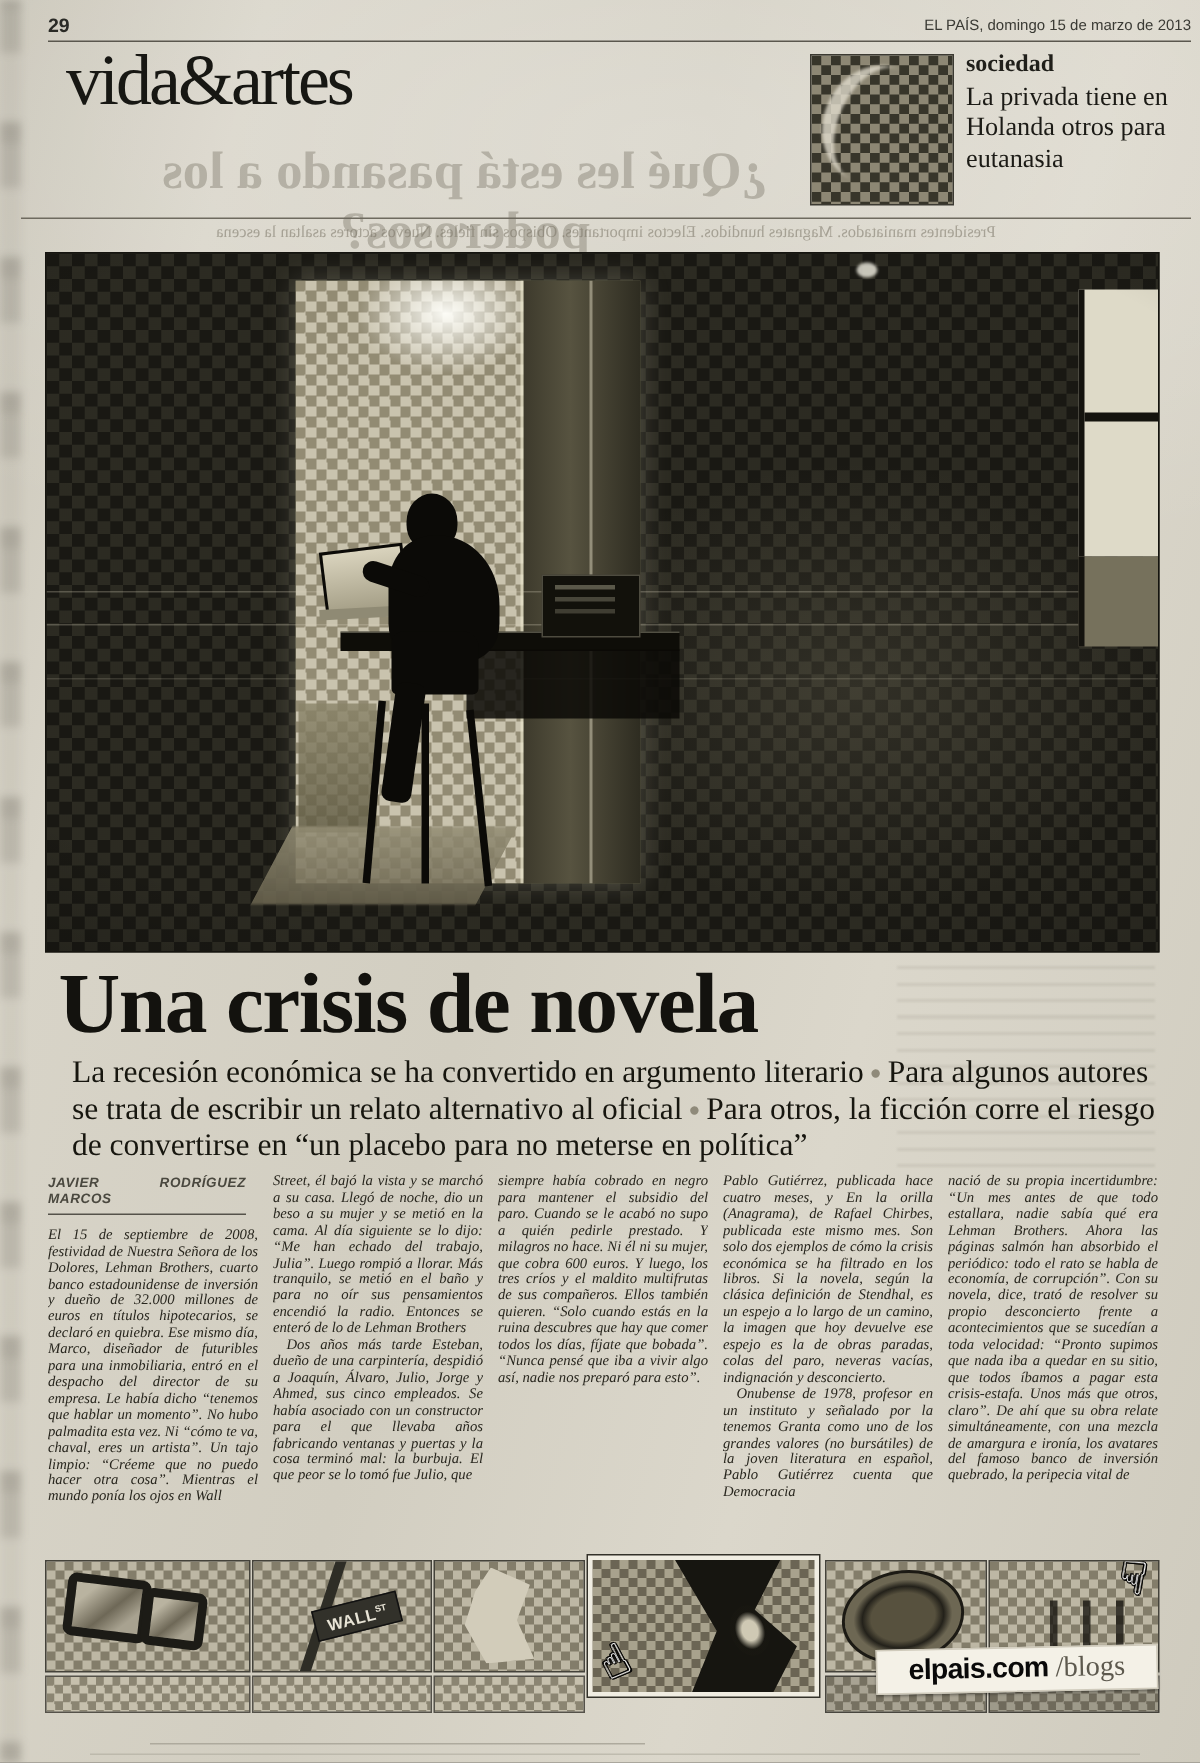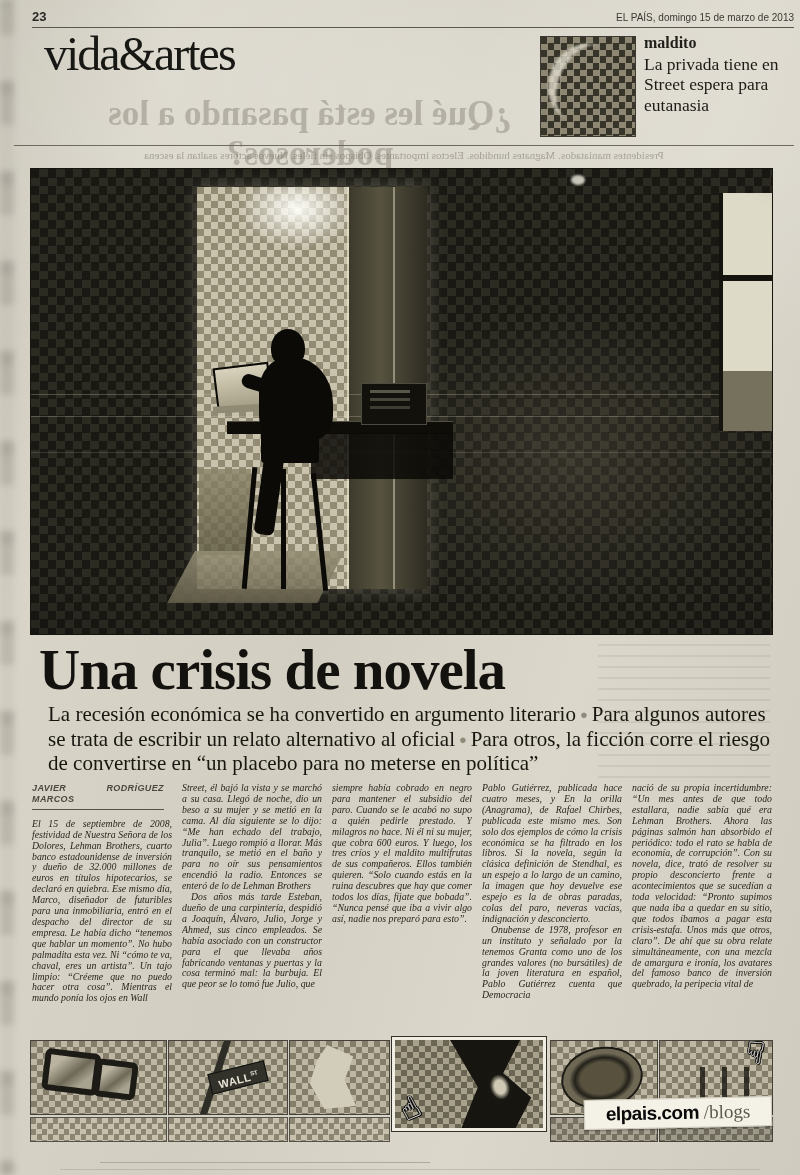--- a/index.html
+++ b/index.html
@@ -122,30 +122,30 @@
     box-shadow:0 1px 2px rgba(0,0,0,.4);transform:rotate(-1.2deg);text-align:center;line-height:28px;white-space:nowrap;}
   .brandbox .brand{font-family:"Liberation Sans",sans-serif;font-weight:800;font-size:19px;color:#090909;letter-spacing:-.5px;}
   .brandbox .suffix{font-family:"Liberation Serif",serif;font-size:19px;color:#5d594e;}
   .scanline{position:absolute;height:1px;background:#aeaa9d;}
 </style>
 </head>
 <body>
 
 <div class="page">
 
-  <div class="abs pagenum">23</div>
+  <div class="abs pagenum">29</div>
   <div class="abs dateline">EL PAÍS, domingo 15 de marzo de 2013</div>
   <div class="abs rule-top"></div>
   <div class="abs section-title">vida&amp;artes</div>
 
   <div class="abs teaser-thumb">
       <i></i>
     </div>
-  <div class="abs teaser-kicker">maldito</div>
-  <div class="abs teaser-headline">La privada tiene en Street espera para eutanasia</div>
+  <div class="abs teaser-kicker">sociedad</div>
+  <div class="abs teaser-headline">La privada tiene en Holanda otros para eutanasia</div>
 
   <div class="abs ghost-head">¿Qué les está pasando a los poderosos?</div>
   <div class="abs rule-mid"></div>
   <div class="abs ghost-sub">Presidentes maniatados. Magnates hundidos. Electos importantes. Obispos sin fieles. Nuevos actores asaltan la escena</div>
 
   <div class="abs photo">
     <div class="grain"></div>
     <div class="haze"></div>
     <div class="speck"></div>
     <div class="doorway">

